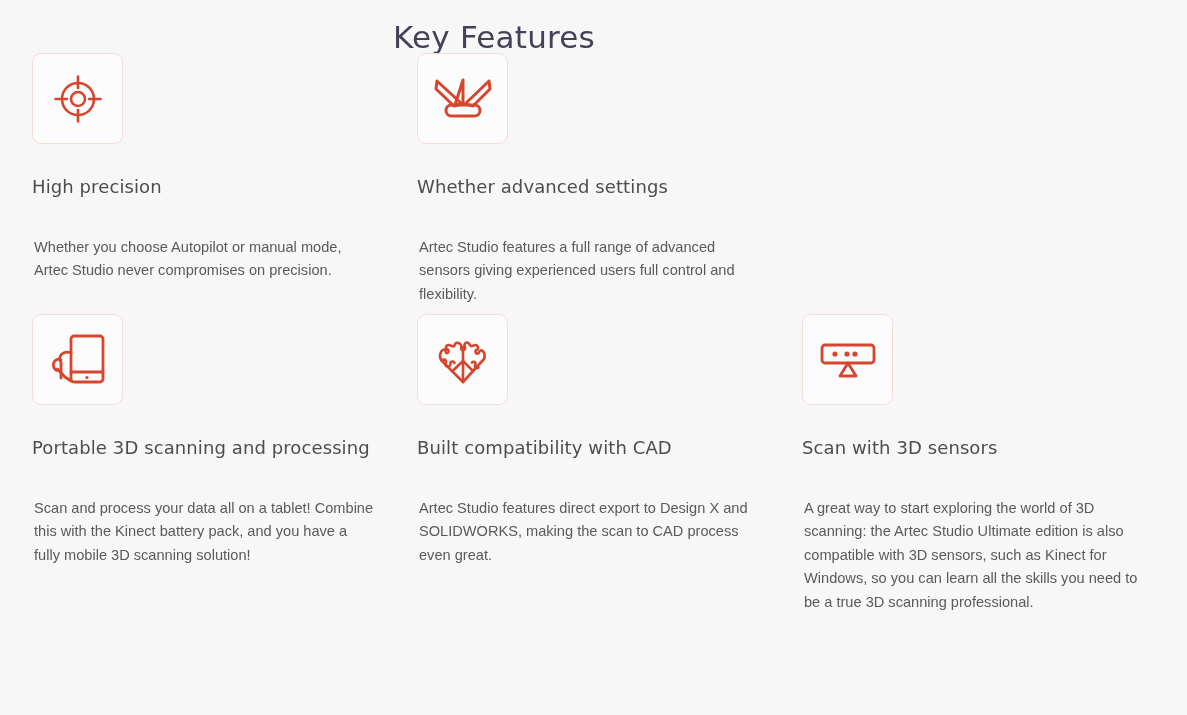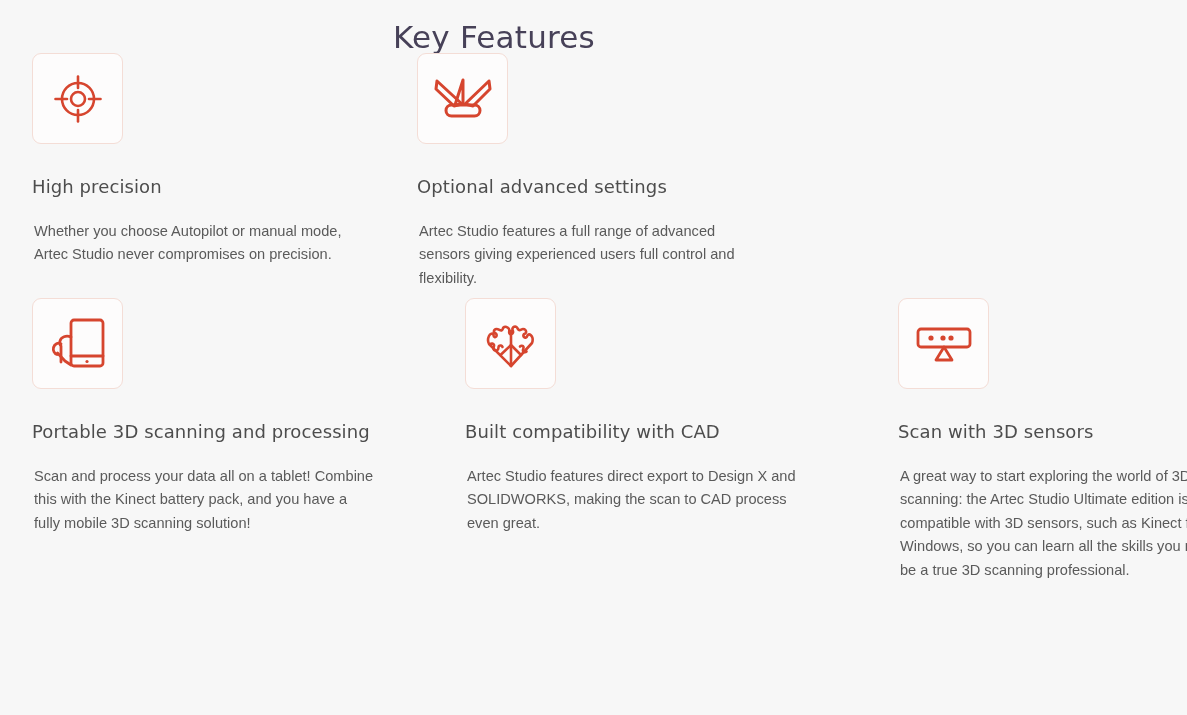--- a/index.html
+++ b/index.html
@@ -78,27 +78,27 @@
     margin: 32px 0 0 0;
     letter-spacing: 0.1px;
   }
 
   .feature-desc {
     font-family: "Liberation Sans", sans-serif;
     font-weight: 400;
     font-size: 14.6px;
     line-height: 23.5px;
     color: #5a5a5a;
-    margin: 22px 0 0 2px;
+    margin: 38px 0 0 2px;
     max-width: 352px;
   }
 
   
   .row-1 { margin-top: 0; }
-  .row-2 { margin-top: 0px; gap: 48px; }
+  .row-2 { margin-top: 0px; }
 </style>
 </head>
 <body>
 
 <div class="page">
 
   <h2 class="section-title">Key Features</h2>
 
   <div class="grid row-1">
 
@@ -119,21 +119,21 @@
 
     <div class="feature">
       <div class="icon-tile">
         <svg width="62" height="52" viewBox="0 0 62 52" fill="none" stroke="#d6452e" stroke-width="3" stroke-linecap="round" stroke-linejoin="round">
           <path d="M5 8 L30 31 L22 33 L4 16 Z"></path>
           <path d="M31 7 L31 31 L23 32 Z"></path>
           <path d="M57 8 L33 31 L41 33 L58 16 Z"></path>
           <rect x="14" y="32" width="34" height="11" rx="5.5"></rect>
         </svg>
       </div>
-      <div class="feature-title">Optional advanced settings</div>
+      <div class="feature-title">Whether advanced settings</div>
       <p class="feature-desc">Artec Studio features a full range of advanced sensors giving experienced users full control and flexibility.</p>
     </div>
 
 
   </div>
 
   <div class="grid row-2">
 
     <div class="feature">
       <div class="icon-tile">

